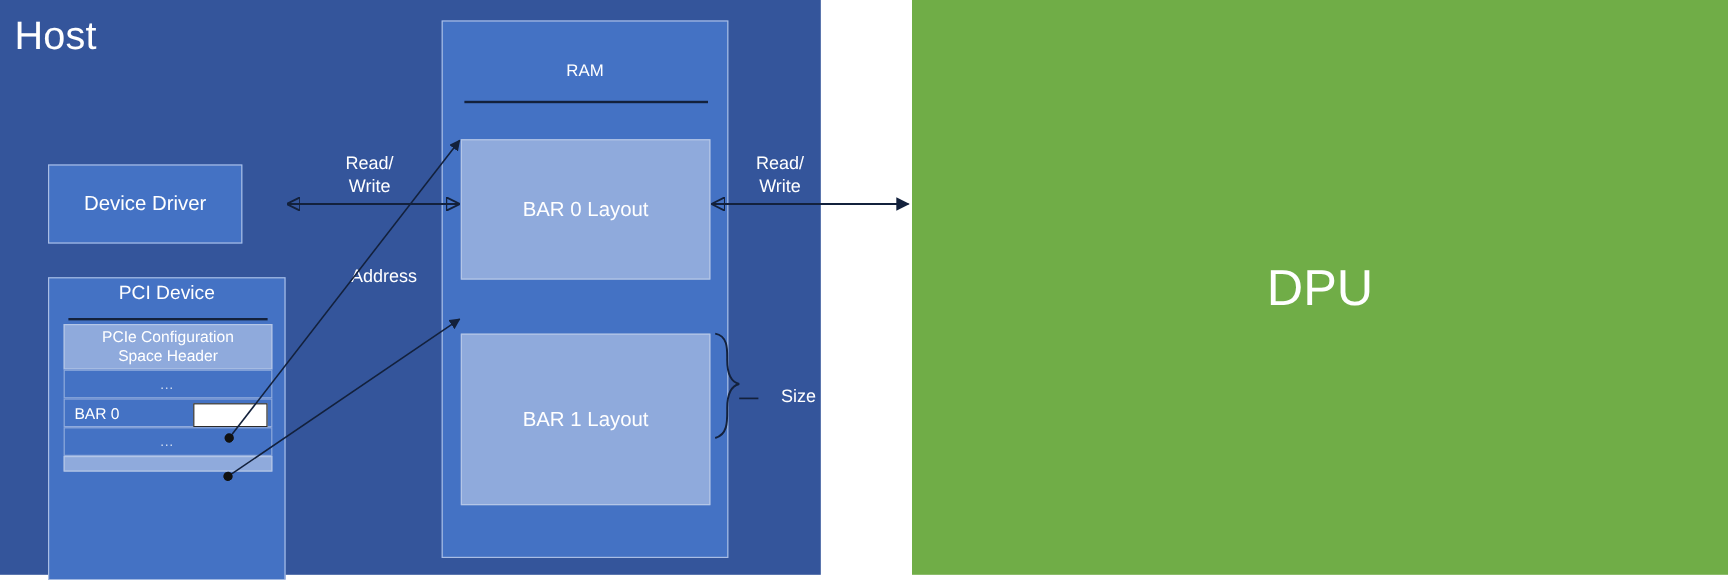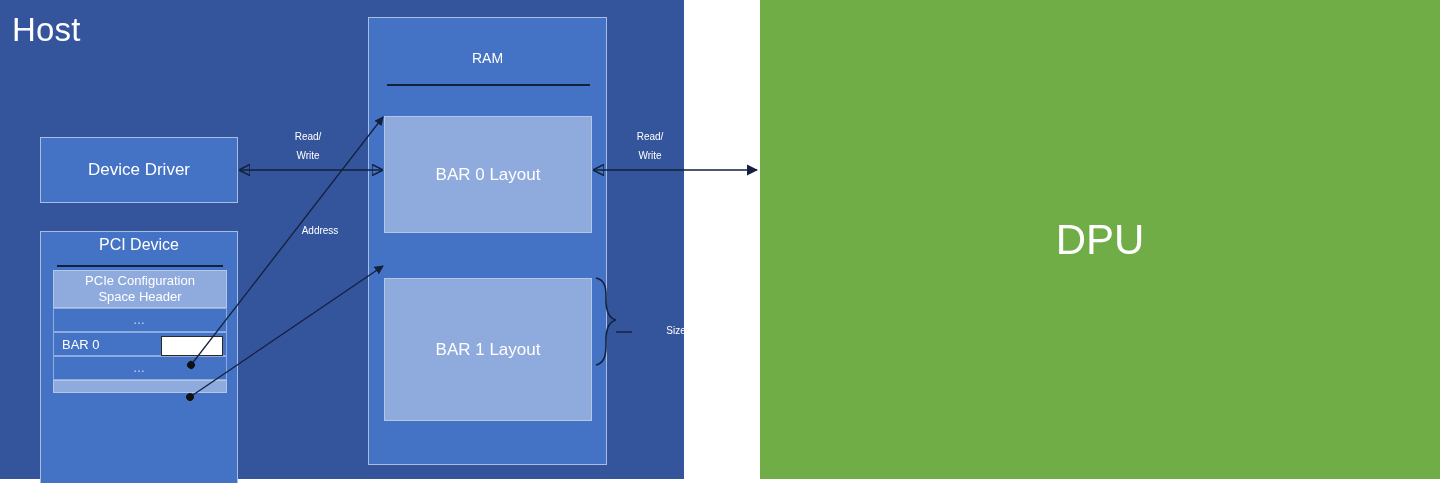--- a/index.html
+++ b/index.html
@@ -34,21 +34,21 @@
     color: #ffffff;
     font-size: 33px;
     line-height: 40px;
     letter-spacing: 0.2px;
     white-space: nowrap;
   }
 
   
   #device-driver {
     left: 40px; top: 137px;
-    width: 198px; height: 66px;
+    width: 162px; height: 66px;
     background: #4472c4;
     border: 1px solid #a9bde4;
     color: #ffffff;
     font-size: 17px;
     display: flex;
     align-items: center;
     justify-content: center;
   }
 
   
@@ -164,29 +164,29 @@
     display: flex;
     align-items: center;
     justify-content: center;
     font-size: 42px;
   }
 
   
   .edge-label {
     position: absolute;
     color: #ffffff;
-    font-size: 10px;
+    font-size: 15px;
     line-height: 19px;
     text-align: center;
     white-space: pre-line;
   }
   #label-readwrite-left { left: 272px; top: 127px; width: 72px; }
   #label-readwrite-right { left: 614px; top: 127px; width: 72px; }
   #label-address { left: 278px; top: 221px; width: 84px; }
-  #label-size { left: 651px; top: 321px; width: 50px; text-align: center; }
+  #label-size { left: 630px; top: 321px; width: 50px; text-align: right; }
 
   svg#wires { position: absolute; left: 0; top: 0; width: 1440px; height: 483px; pointer-events: none; }
 </style>
 </head>
 <body>
 
 <div id="canvas">
 
   <div class="abs" id="host-panel">
     <div class="abs" id="host-title">Host</div>

